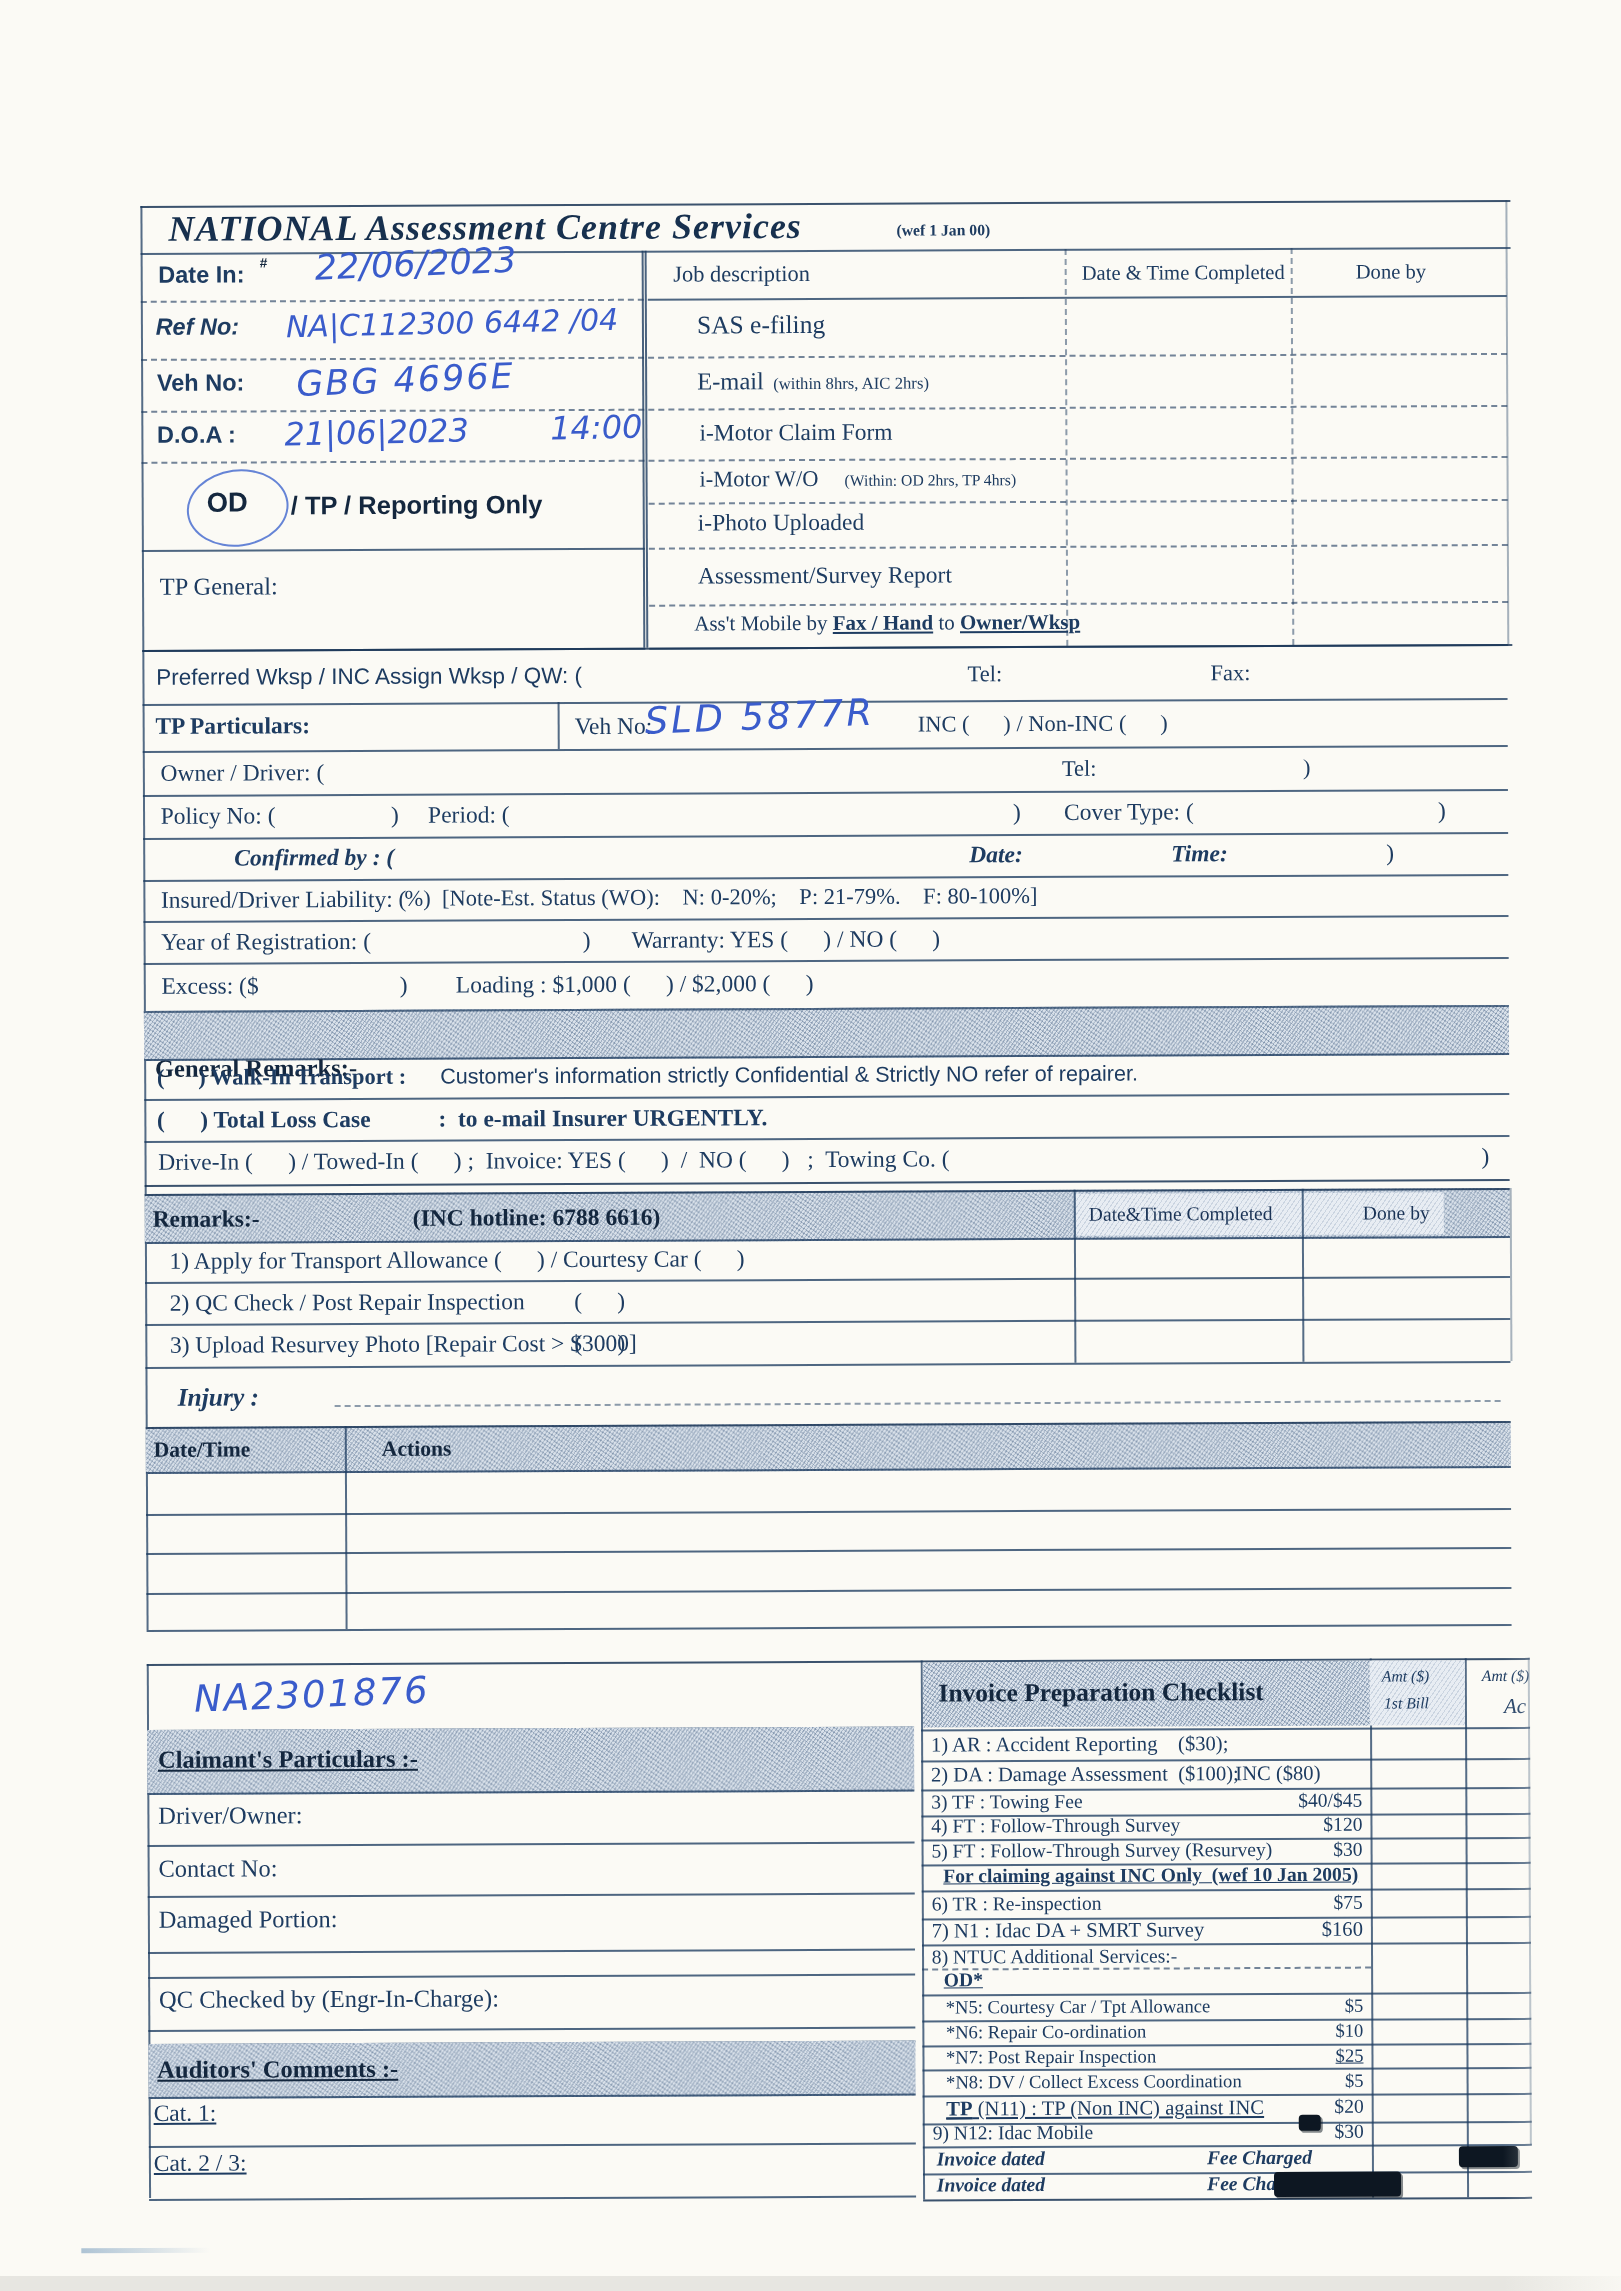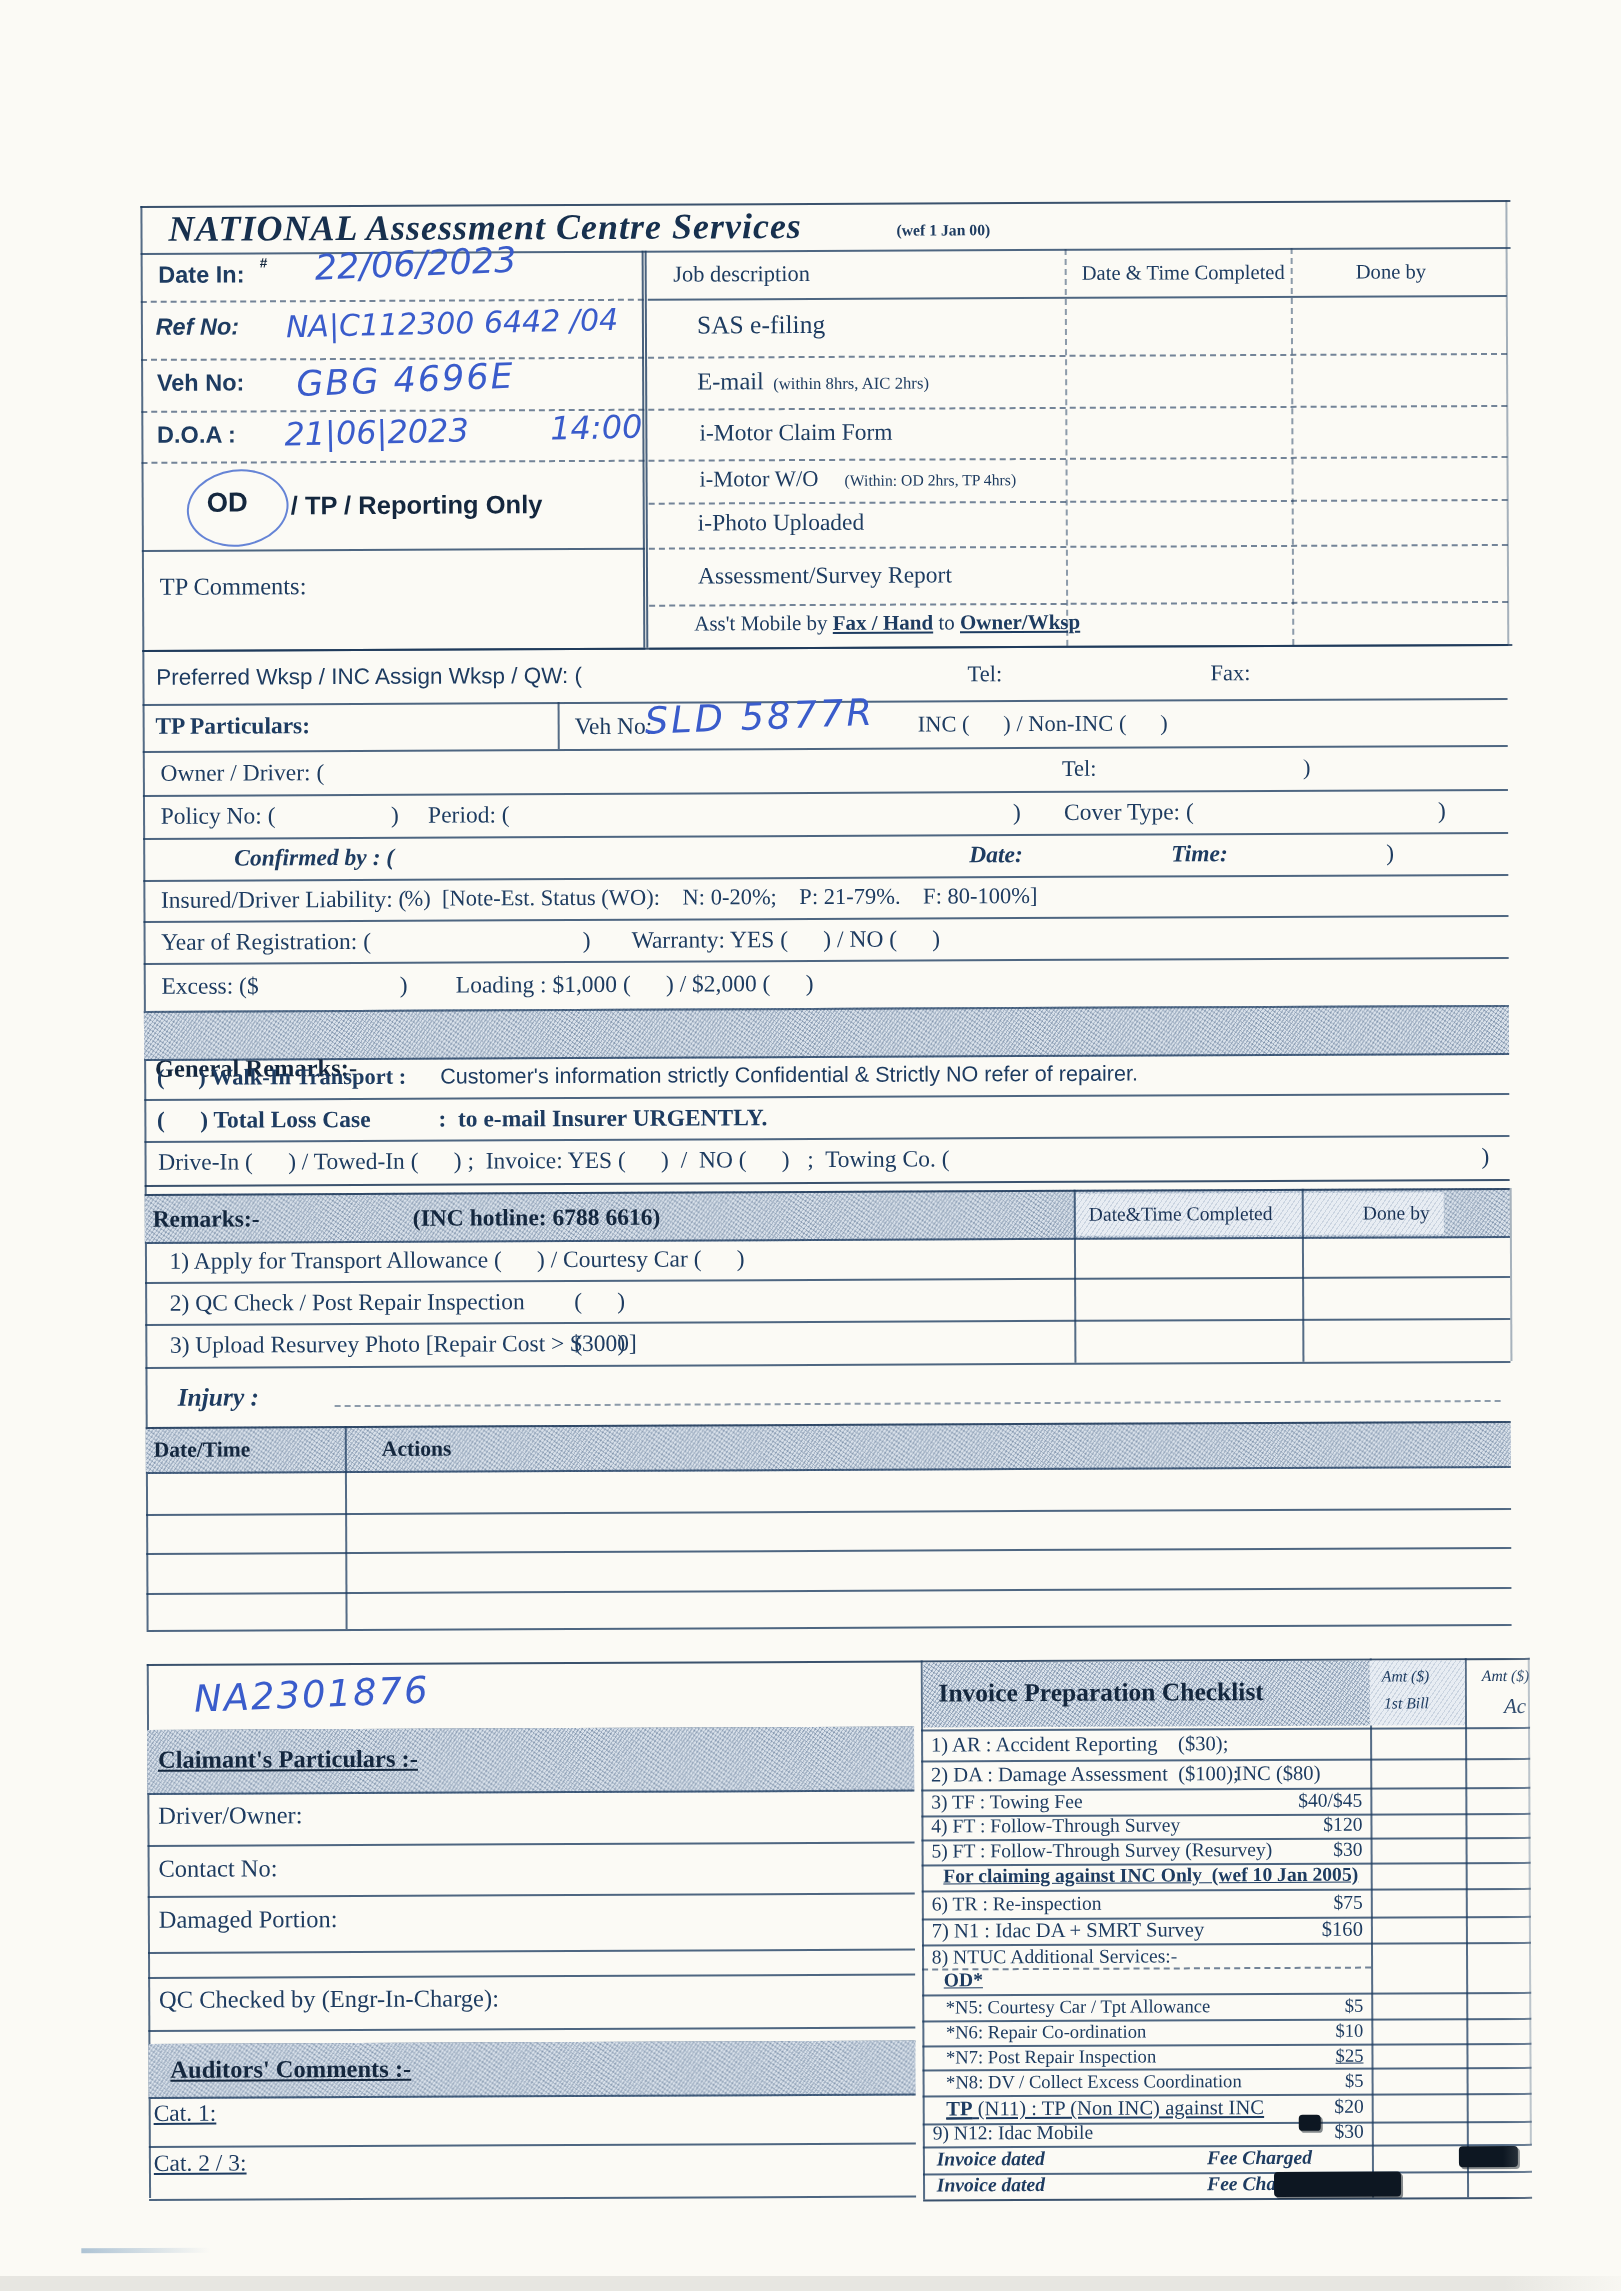--- a/index.html
+++ b/index.html
@@ -60,21 +60,21 @@
   <div class="rowd" style="left:144px;top:408px;width:503px;height:51px;">
     <span class="abs t sans b" style="left:15.7px;top:11.8px;font-size:23.5px;">D.O.A :</span>
     <span class="abs hand" style="left:143px;top:2px;font-size:32px;transform:rotate(-1deg);">21|06|2023        14:00</span>
   </div>
   <div class="row" style="left:144px;top:459px;width:503px;height:88px;">
     <div class="circ" style="left:45px;top:7.8px;width:98px;height:73px;transform:rotate(-7deg);"></div>
     <span class="abs t sans b" style="left:65px;top:27.4px;font-size:27.4px;color:#14273e;">OD</span>
     <span class="abs t sans b" style="left:149px;top:31px;font-size:25.5px;color:#14273e;">/ TP / Reporting Only</span>
   </div>
   <div class="row" style="left:144px;top:547px;width:503px;height:100px;">
-    <span class="abs t" style="left:17.6px;top:23.5px;font-size:24.5px;">TP Comments:</span>
+    <span class="abs t" style="left:17.6px;top:23.5px;font-size:24.5px;">TP General:</span>
   </div>
 
   <div class="vdbl" style="left:645px;top:250px;height:397px;"></div>
   <div class="vd" style="left:1068px;top:250px;height:397px;"></div>
   <div class="vd" style="left:1294px;top:250px;height:397px;"></div>
 
   <div class="row" style="left:651px;top:250px;width:859px;height:48px;">
     <span class="abs t" style="left:25.5px;top:11.8px;font-size:22.5px;">Job description</span>
     <span class="abs t" style="left:434px;top:13.7px;font-size:20.6px;">Date &amp; Time Completed</span>
     <span class="abs t" style="left:708px;top:13.7px;font-size:20.6px;">Done by</span>
@@ -220,21 +220,21 @@
   </div>
   <div class="row" style="left:144px;top:1893px;width:767px;height:56px;">
     <span class="abs t" style="left:10.8px;top:10.8px;font-size:24.5px;">Damaged Portion:</span>
   </div>
   <div class="row" style="left:144px;top:1949px;width:767px;height:24.5px;"></div>
   <div class="row" style="left:144px;top:1973px;width:767px;height:54px;">
     <span class="abs t" style="left:10.8px;top:10.8px;font-size:24.5px;">QC Checked by (Engr-In-Charge):</span>
   </div>
   <div class="row" style="left:144px;top:2027px;width:767px;height:13.7px;"></div>
   <div class="row hatch" style="left:144px;top:2041px;width:767px;height:53px;">
-    <span class="abs t b u" style="left:8.8px;top:12.7px;font-size:24.5px;color:#14273e;margin-left:13px;">Auditors' Comments :-</span>
+    <span class="abs t b u" style="left:8.8px;top:12.7px;font-size:24.5px;color:#14273e;">Auditors' Comments :-</span>
   </div>
   <div class="row" style="left:144px;top:2094px;width:767px;height:49px;">
     <span class="abs t u" style="left:4.9px;top:3.9px;font-size:23.5px;">Cat. 1:</span>
   </div>
   <div class="row" style="left:144px;top:2143px;width:767px;height:53px;">
     <span class="abs t u" style="left:4.9px;top:4.9px;font-size:23.5px;">Cat. 2 / 3:</span>
   </div>
 
   <div class="vl" style="left:918px;top:1661px;height:539px;"></div>
   <div class="vl" style="left:1367px;top:1661px;height:539px;"></div>

